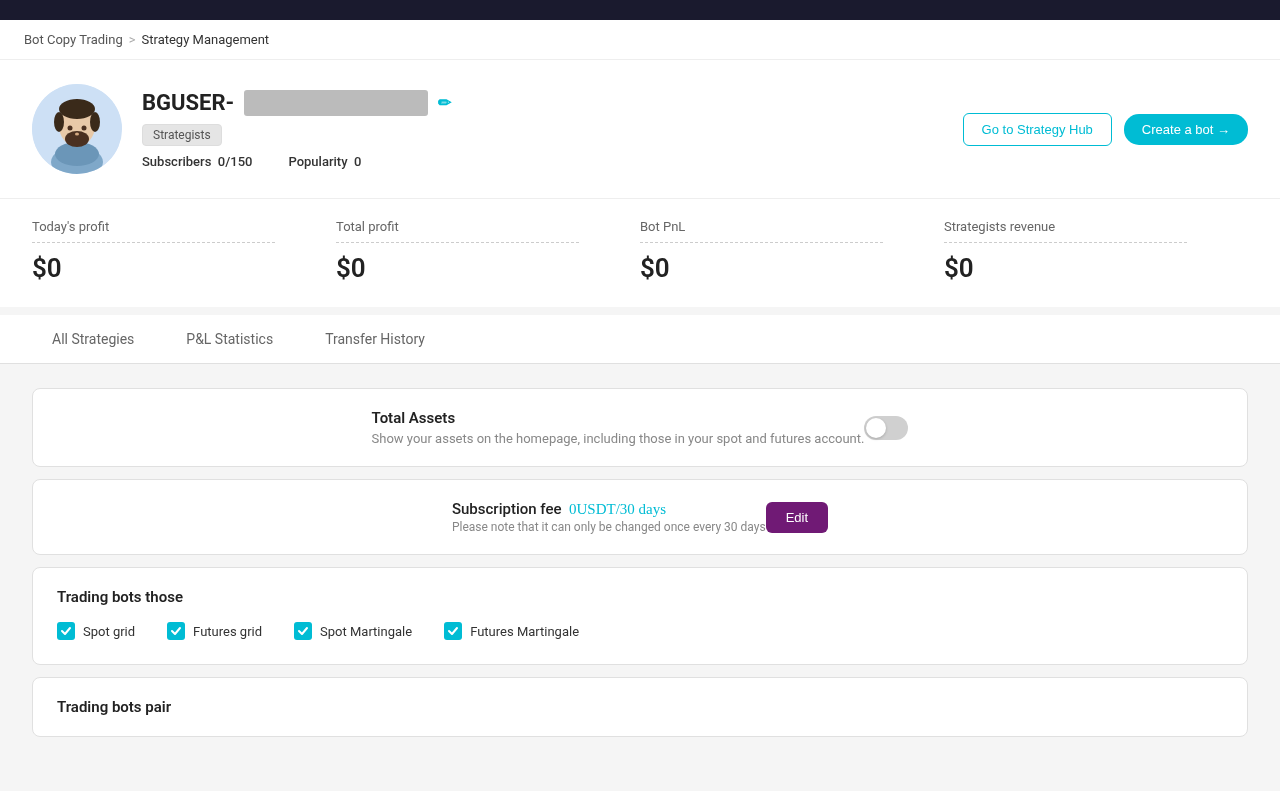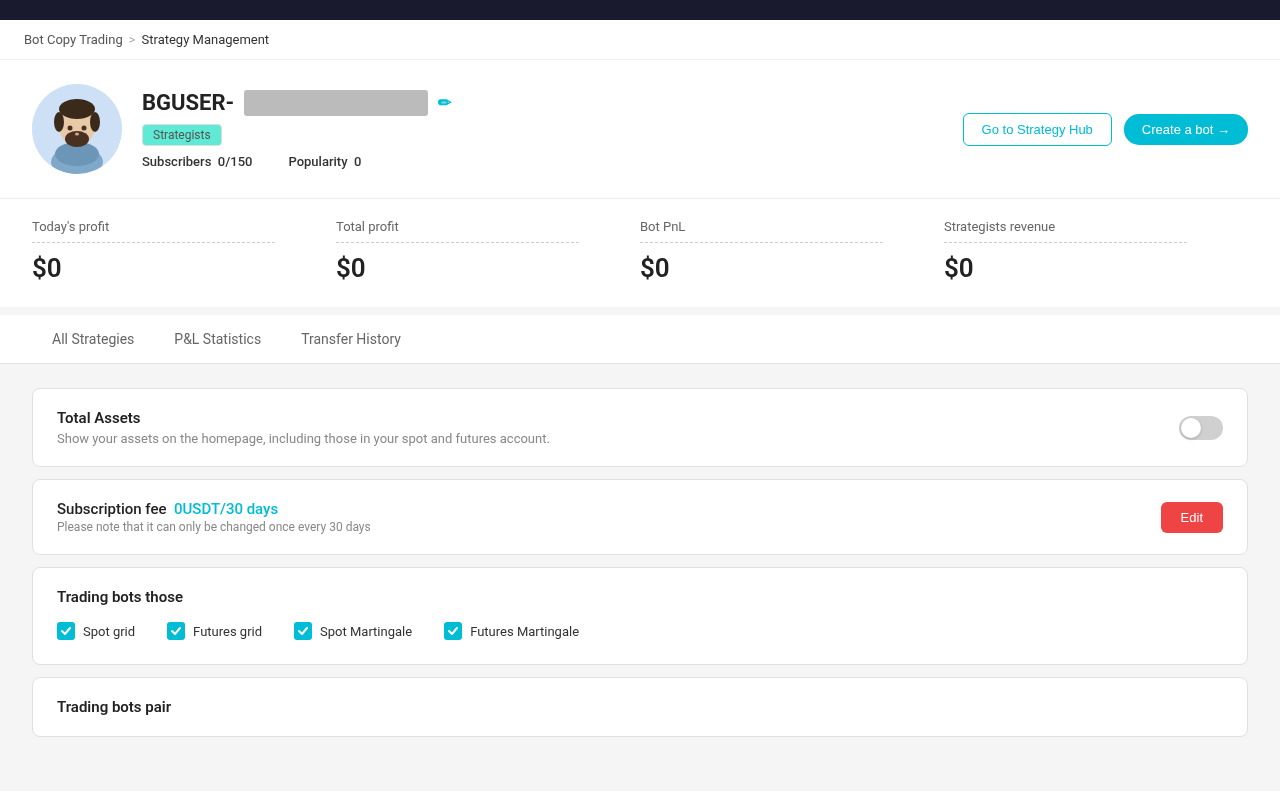--- a/index.html
+++ b/index.html
@@ -82,21 +82,21 @@
       user-select: none;
       letter-spacing: 2px;
       padding: 0 4px;
     }
     .edit-icon {
       color: #00bcd4;
       cursor: pointer;
       font-size: 16px;
     }
     .badge {
-      background: #5eead4;
+      background: #e5e5e5;
       border: 1px solid #ddd;
       border-radius: 4px;
       padding: 3px 10px;
       font-size: 12px;
       color: #555;
       display: inline-block;
     }
     .profile-stats {
       display: flex;
       gap: 36px;
@@ -161,21 +161,21 @@
       font-size: 26px;
       font-weight: 600;
       color: #222;
     }
 
     
     .tabs-bar {
       background: #fff;
       padding: 0 32px;
       display: flex;
-      gap: 0;
+      gap: 12px;
       border-bottom: 1px solid #e0e0e0;
     }
     .tab-item {
       padding: 16px 20px 14px;
       font-size: 14px;
       color: #666;
       cursor: pointer;
       border-bottom: 3px solid transparent;
       margin-bottom: -1px;
     }
@@ -199,21 +199,21 @@
       border-radius: 8px;
       margin-bottom: 12px;
       overflow: hidden;
     }
 
     .card-section {
       padding: 20px 24px;
       border-bottom: 1px solid #f0f0f0;
       display: flex;
       align-items: center;
-      justify-content: space-between;
+      justify-content: center;
     }
     .card-section:last-child { border-bottom: none; }
 
     .card-section-left { display: flex; flex-direction: column; gap: 4px; }
     .card-section-title { font-size: 15px; font-weight: 600; color: #222; }
     .card-section-desc { font-size: 13px; color: #888; }
 
     
     .toggle {
       position: relative;
@@ -232,25 +232,25 @@
       height: 20px;
       background: #fff;
       border-radius: 50%;
       top: 2px;
       left: 2px;
       transition: left 0.2s;
       box-shadow: 0 1px 3px rgba(0,0,0,0.2);
     }
 
     
-    .fee-highlight { color: #00bcd4; font-weight: 500; }
+    .fee-highlight { color: #00bcd4; font-weight: 500; font-family: Liberation Serif, serif; }
 
     
     .btn-edit {
-      background: #ef4444;
+      background: #701a75;
       color: #fff;
       border: none;
       padding: 8px 20px;
       border-radius: 6px;
       cursor: pointer;
       font-size: 13px;
       font-weight: 500;
     }
 
     

